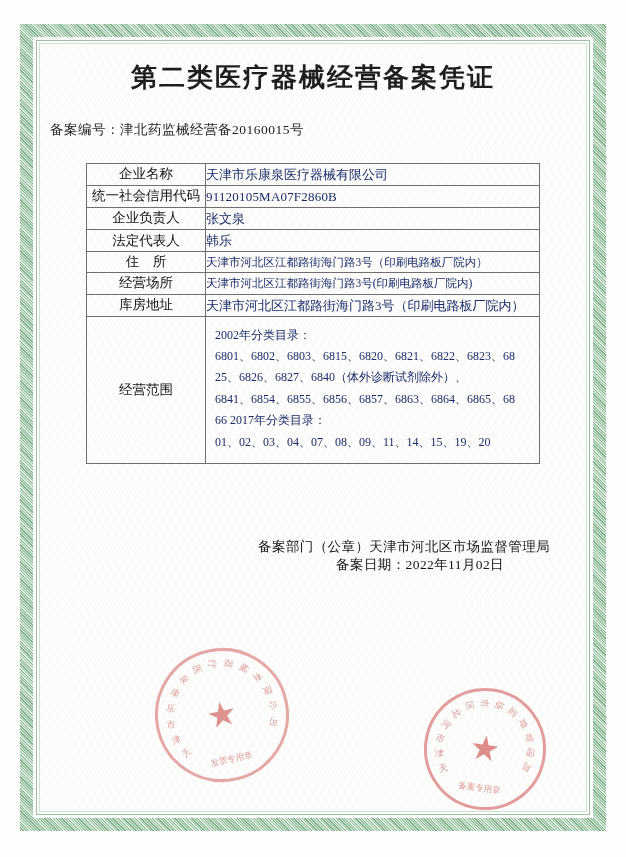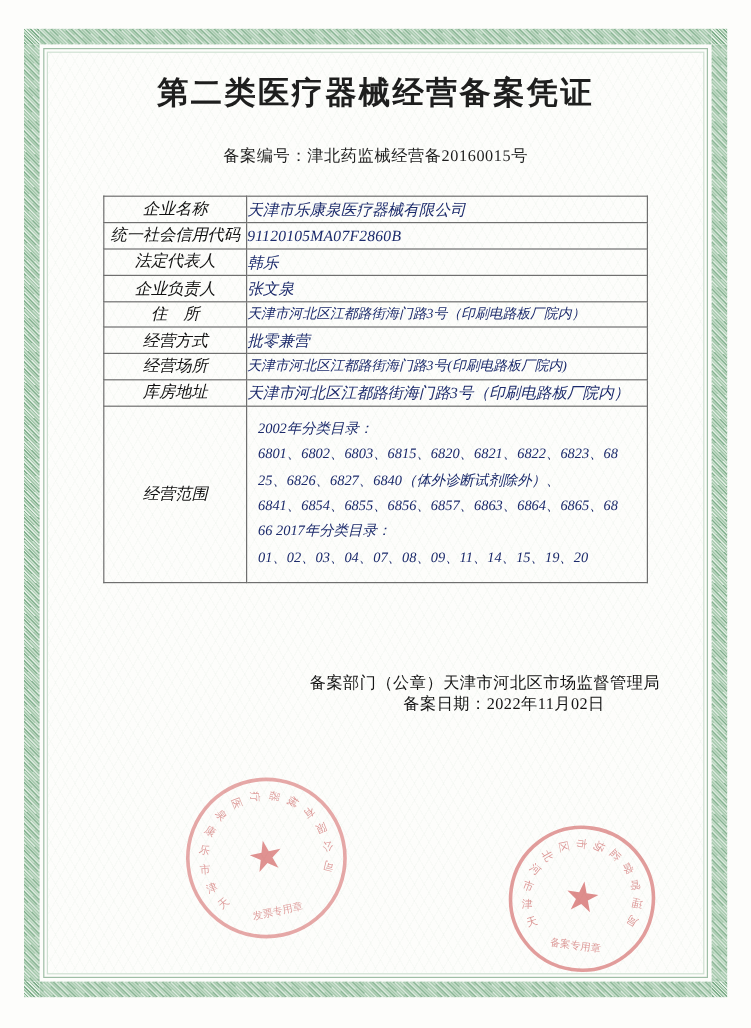--- a/index.html
+++ b/index.html
@@ -79,34 +79,32 @@
   .doc-title {
     text-align: center;
     font-size: 26px;
     font-weight: bold;
     color: #1e1e1e;
     letter-spacing: 2px;
     font-family: "Liberation Serif", serif;
   }
 
   .record-no {
-    text-align: center;
     font-size: 13.5px;
     color: #1e1e1e;
     margin-top: 26px;
     letter-spacing: 0.5px;
   }
 
   
   table.cert {
     margin: 24px auto 0 auto;
     width: 454px;
     border-collapse: collapse;
     table-layout: fixed;
-    font-style: italic;
   }
   table.cert td {
     border: 1px solid #6f6f6f;
     vertical-align: middle;
     padding: 0;
   }
   td.label {
     width: 118px;
     text-align: center;
     font-size: 13.5px;
@@ -237,34 +235,30 @@
       <tbody>
         <tr>
           <td class="label">企业名称</td>
           <td class="value">天津市乐康泉医疗器械有限公司</td>
         </tr>
         <tr>
           <td class="label">统一社会信用代码</td>
           <td class="value mono">91120105MA07F2860B</td>
         </tr>
         <tr>
+          <td class="label">企业负责人</td>
+          <td class="value">张文泉</td>
+        </tr>
+        <tr>
           <td class="label">法定代表人</td>
           <td class="value">韩乐</td>
         </tr>
         <tr>
-          <td class="label">企业负责人</td>
-          <td class="value">张文泉</td>
-        </tr>
-        <tr>
           <td class="label">住　所</td>
           <td class="value small">天津市河北区江都路街海门路3号（印刷电路板厂院内）</td>
-        </tr>
-        <tr>
-          <td class="label">经营方式</td>
-          <td class="value">批零兼营</td>
         </tr>
         <tr>
           <td class="label">经营场所</td>
           <td class="value small">天津市河北区江都路街海门路3号(印刷电路板厂院内)</td>
         </tr>
         <tr>
           <td class="label">库房地址</td>
           <td class="value">天津市河北区江都路街海门路3号（印刷电路板厂院内）</td>
         </tr>
         <tr class="scope-row">

